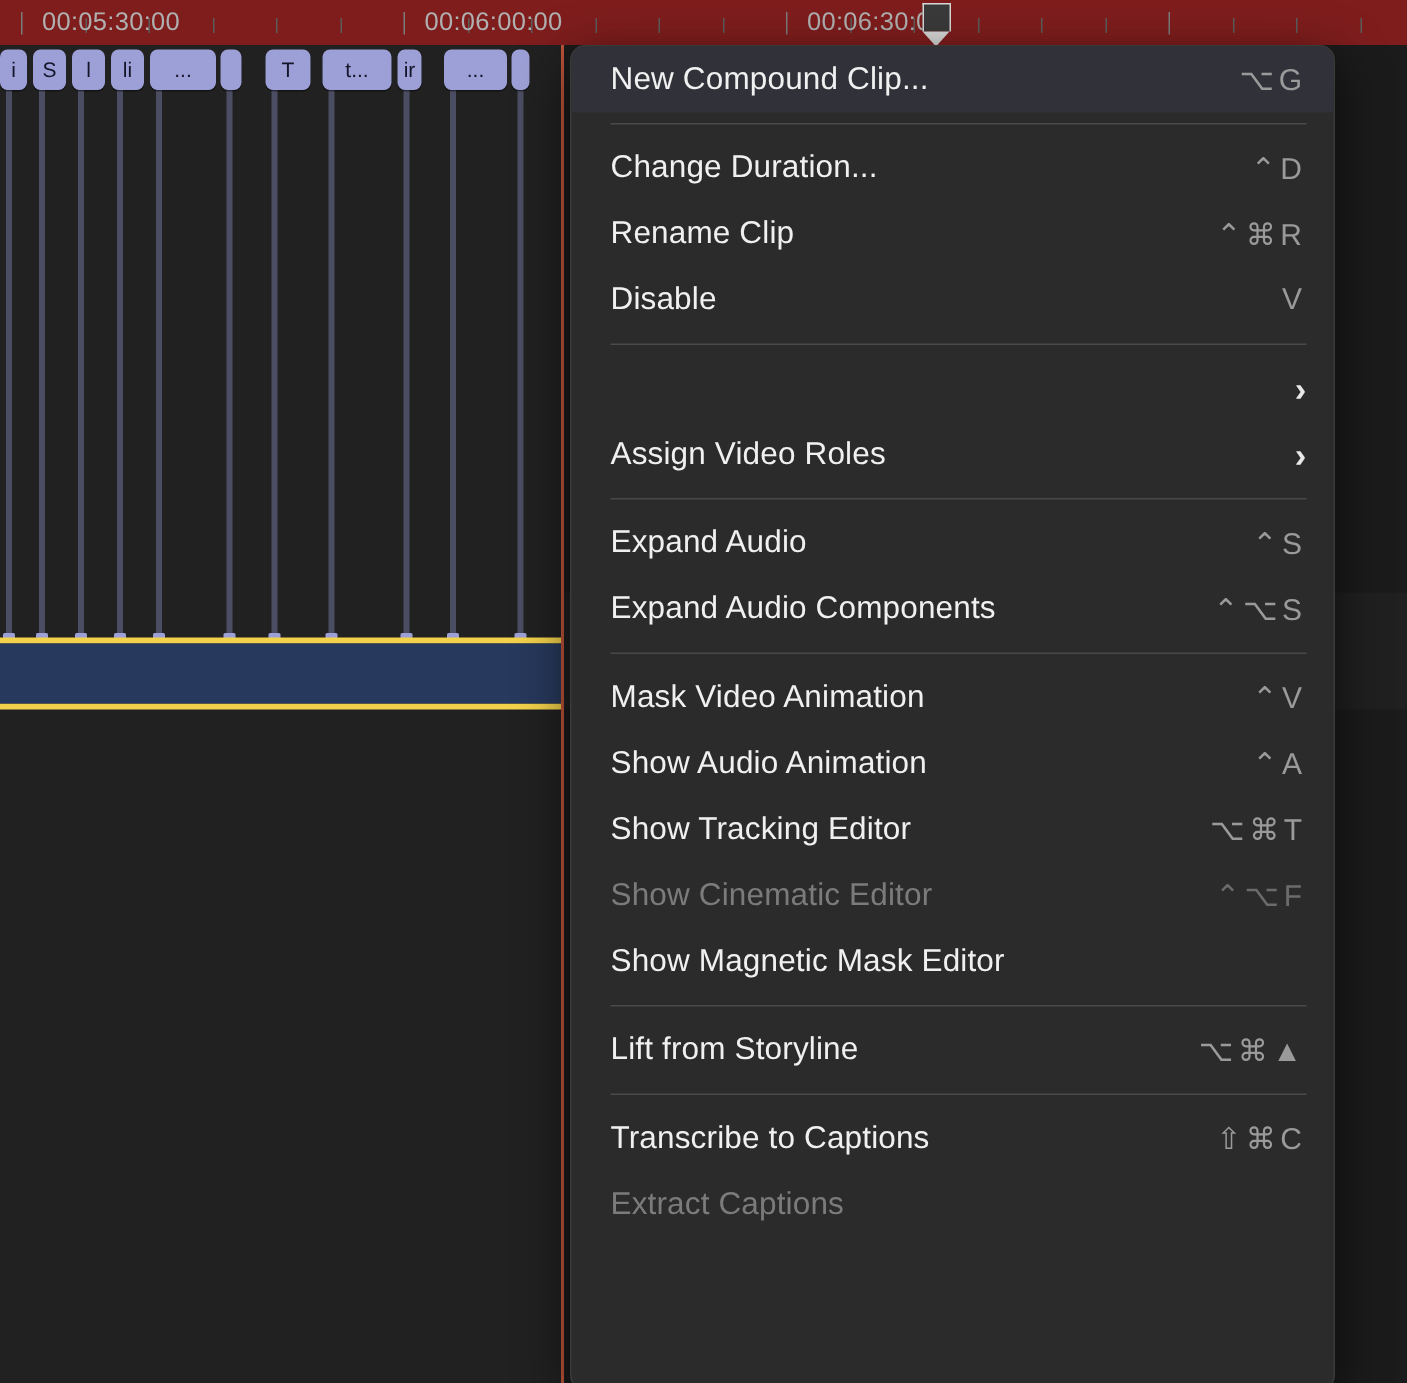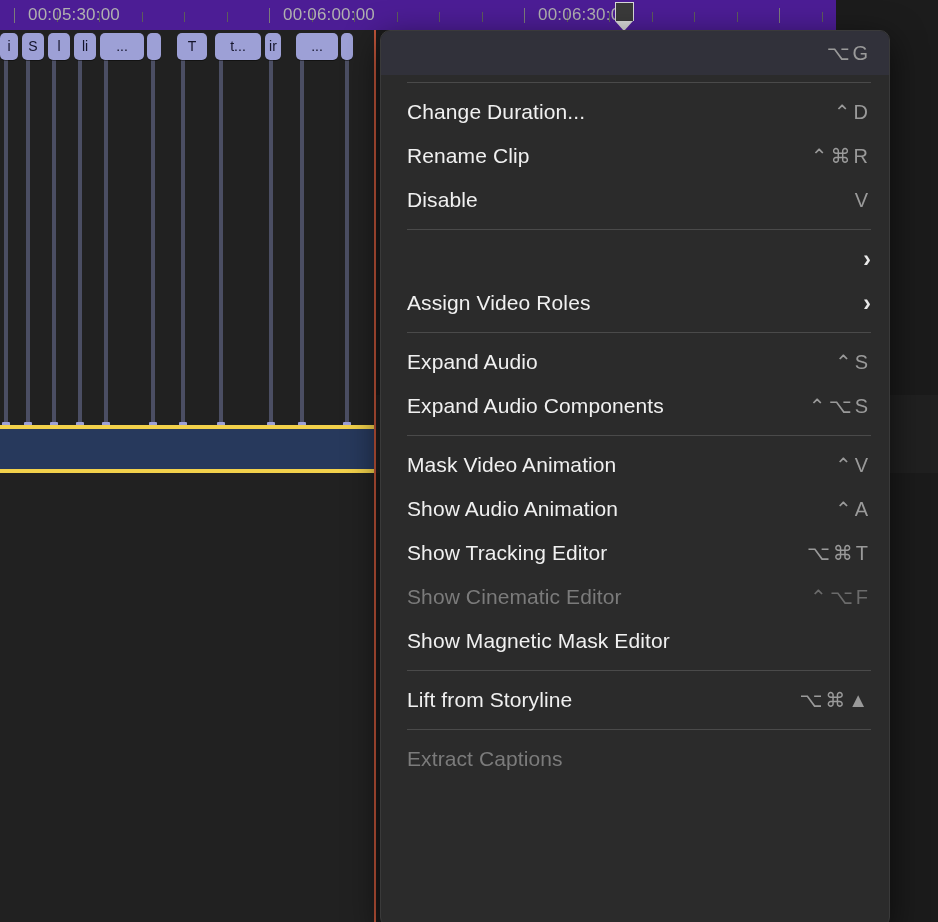--- a/index.html
+++ b/index.html
@@ -6,22 +6,22 @@
   body{
     width:938px;height:922px;overflow:hidden;
     background:#1e1e1e;
     font-family:"Liberation Sans","DejaVu Sans",sans-serif;
     -webkit-font-smoothing:antialiased;
   }
   #root{position:relative;width:938px;height:922px;overflow:hidden;background:#1c1c1c;}
 
   
   .ruler{
-    position:absolute;left:0;top:0;width:836px;height:30px;
-    background:#4c1d95;
+    position:absolute;left:0;top:0;width:938px;height:30px;
+    background:#7f1d1d;
     border-bottom:1px solid #151515;
     overflow:hidden;
   }
   .tick{position:absolute;top:8px;width:1px;height:15px;background:#7b7b7b;}
   .tick.minor{top:12px;height:10px;background:#5c5c5c;}
   .rlabel{
     position:absolute;top:5px;
     color:#b0b0b0;font-size:17px;letter-spacing:.2px;
     white-space:nowrap;
   }
@@ -226,20 +226,21 @@
         </div>
       <div class="storyline">
         <div class="inner"></div>
       </div>
     </div>
   </div>
 
   <div class="menu">
     <div id="menu-body">
         <div class="item first">
+          <span class="lbl">New Compound Clip...</span>
           <span class="sc">⌥G</span>
         </div>
         <div class="sep"></div>
         <div class="item">
           <span class="lbl">Change Duration...</span>
           <span class="sc">⌃D</span>
         </div>
         <div class="item">
           <span class="lbl">Rename Clip</span>
           <span class="sc">⌃⌘R</span>
@@ -284,19 +285,23 @@
         </div>
         <div class="item">
           <span class="lbl">Show Magnetic Mask Editor</span>
         </div>
         <div class="sep"></div>
         <div class="item">
           <span class="lbl">Lift from Storyline</span>
           <span class="sc">⌥⌘▲</span>
         </div>
         <div class="sep"></div>
+        <div class="item">
+          <span class="lbl">Transcribe to Captions</span>
+          <span class="sc">⇧⌘C</span>
+        </div>
         <div class="item disabled">
           <span class="lbl">Extract Captions</span>
         </div>
       </div>
   </div>
 
 </div>
 
 </body></html>

